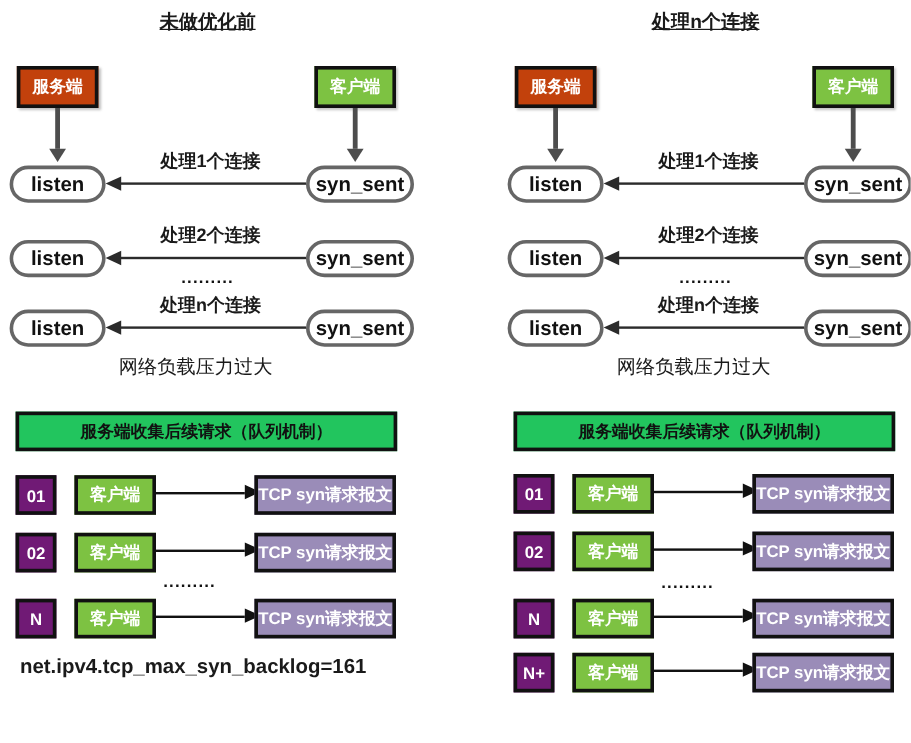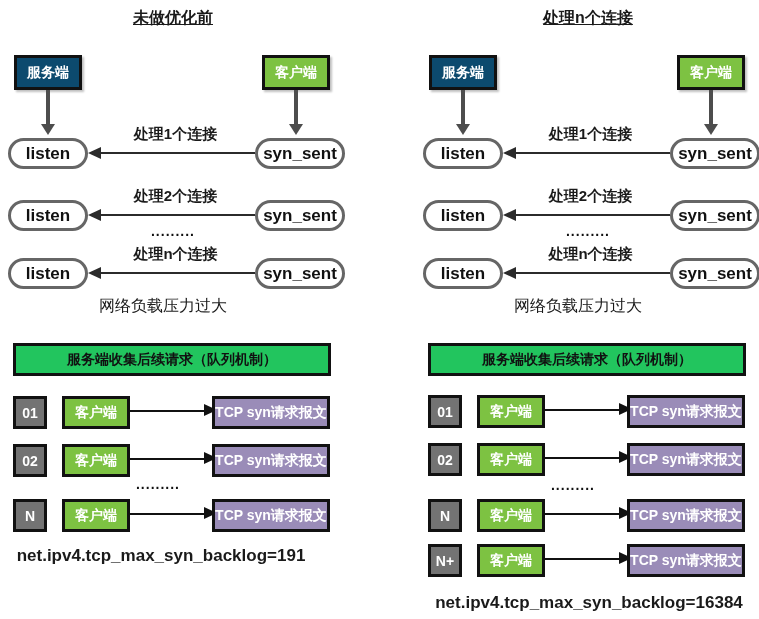--- a/index.html
+++ b/index.html
@@ -19,21 +19,21 @@
     position: absolute; top: 8px; left: 0; width: 330px;
     text-align: center; font-weight: bold; font-size: 16px; color: #1a1a1a; text-decoration: underline;
   }
 
   .endpoint {
     position: absolute; width: 62px; height: 29px;
     border: 3px solid #111; display: flex; align-items: center; justify-content: center;
     color: #fff; font-weight: bold; font-size: 14px;
     box-shadow: 2px 2px 2px rgba(0,0,0,0.25);
   }
-  .server     { background: #0c4a6e; left: 6px;   top: 55px; }
+  .server     { background: #c2410c; left: 6px;   top: 55px; }
   .client-top { background: #7DC242; left: 254px; top: 55px; }
 
   .varrow { position: absolute; width: 14px; height: 45px; top: 90px; }
   .varrow .shaft { position: absolute; left: 5px; top: 0; width: 4px; height: 34px; background: #4d4d4d; }
   .varrow .head  {
     position: absolute; left: 0; top: 34px; width: 0; height: 0;
     border-left: 7px solid transparent; border-right: 7px solid transparent;
     border-top: 11px solid #4d4d4d;
   }
 
@@ -74,21 +74,21 @@
     background: #22c55e; border: 3px solid #111;
     display: flex; align-items: center; justify-content: center;
     font-weight: bold; font-size: 14px; color: #111;
   }
 
   .qbox {
     position: absolute; height: 27px; border: 3px solid #111;
     display: flex; align-items: center; justify-content: center;
     color: #fff; font-weight: bold; font-size: 14px;
   }
-  .idx     { left: 5px;   width: 28px;  background: #737373; }
+  .idx     { left: 5px;   width: 28px;  background: #701a75; }
   .qclient { left: 54px;  width: 62px;  background: #7DC242; }
   .packet  { left: 204px; width: 112px; background: #9A8CB8; }
   .qline { position: absolute; left: 122px; width: 74px; height: 2px; background: #111; }
   .ahead-right {
     position: absolute; left: 196px; width: 0; height: 0;
     border-top: 6px solid transparent; border-bottom: 6px solid transparent;
     border-left: 13px solid #111;
   }
 
   .sysctl {
@@ -155,21 +155,21 @@
     <div class="qbox packet" style="top:444px">TCP syn请求报文</div>
 
     <div class="qdots" style="top:477px">.........</div>
 
     <div class="qbox idx" style="top:499px">N</div>
     <div class="qbox qclient" style="top:499px">客户端</div>
     <div class="qline" style="top:513px"></div>
     <div class="ahead-right" style="top:507px"></div>
     <div class="qbox packet" style="top:499px">TCP syn请求报文</div>
 
-    <div class="sysctl">net.ipv4.tcp_max_syn_backlog=191</div>
+    <div class="sysctl">net.ipv4.tcp_max_syn_backlog=161</div>
   </section>
 
   <section class="panel" id="panel-after">
     <div class="panel-title">处理n个连接</div>
 
     <div class="endpoint server">服务端</div>
     <div class="endpoint client-top">客户端</div>
 
     <div class="varrow" style="left:33px">
         <i class="shaft"></i>
@@ -223,16 +223,15 @@
     <div class="qline" style="top:513px"></div>
     <div class="ahead-right" style="top:507px"></div>
     <div class="qbox packet" style="top:499px">TCP syn请求报文</div>
 
     <div class="qbox idx" style="top:544px">N+</div>
     <div class="qbox qclient" style="top:544px">客户端</div>
     <div class="qline" style="top:558px"></div>
     <div class="ahead-right" style="top:552px"></div>
     <div class="qbox packet" style="top:544px">TCP syn请求报文</div>
 
-    <div class="sysctl">net.ipv4.tcp_max_syn_backlog=16384</div>
   </section>
 
 </div>
 
 </body></html>

